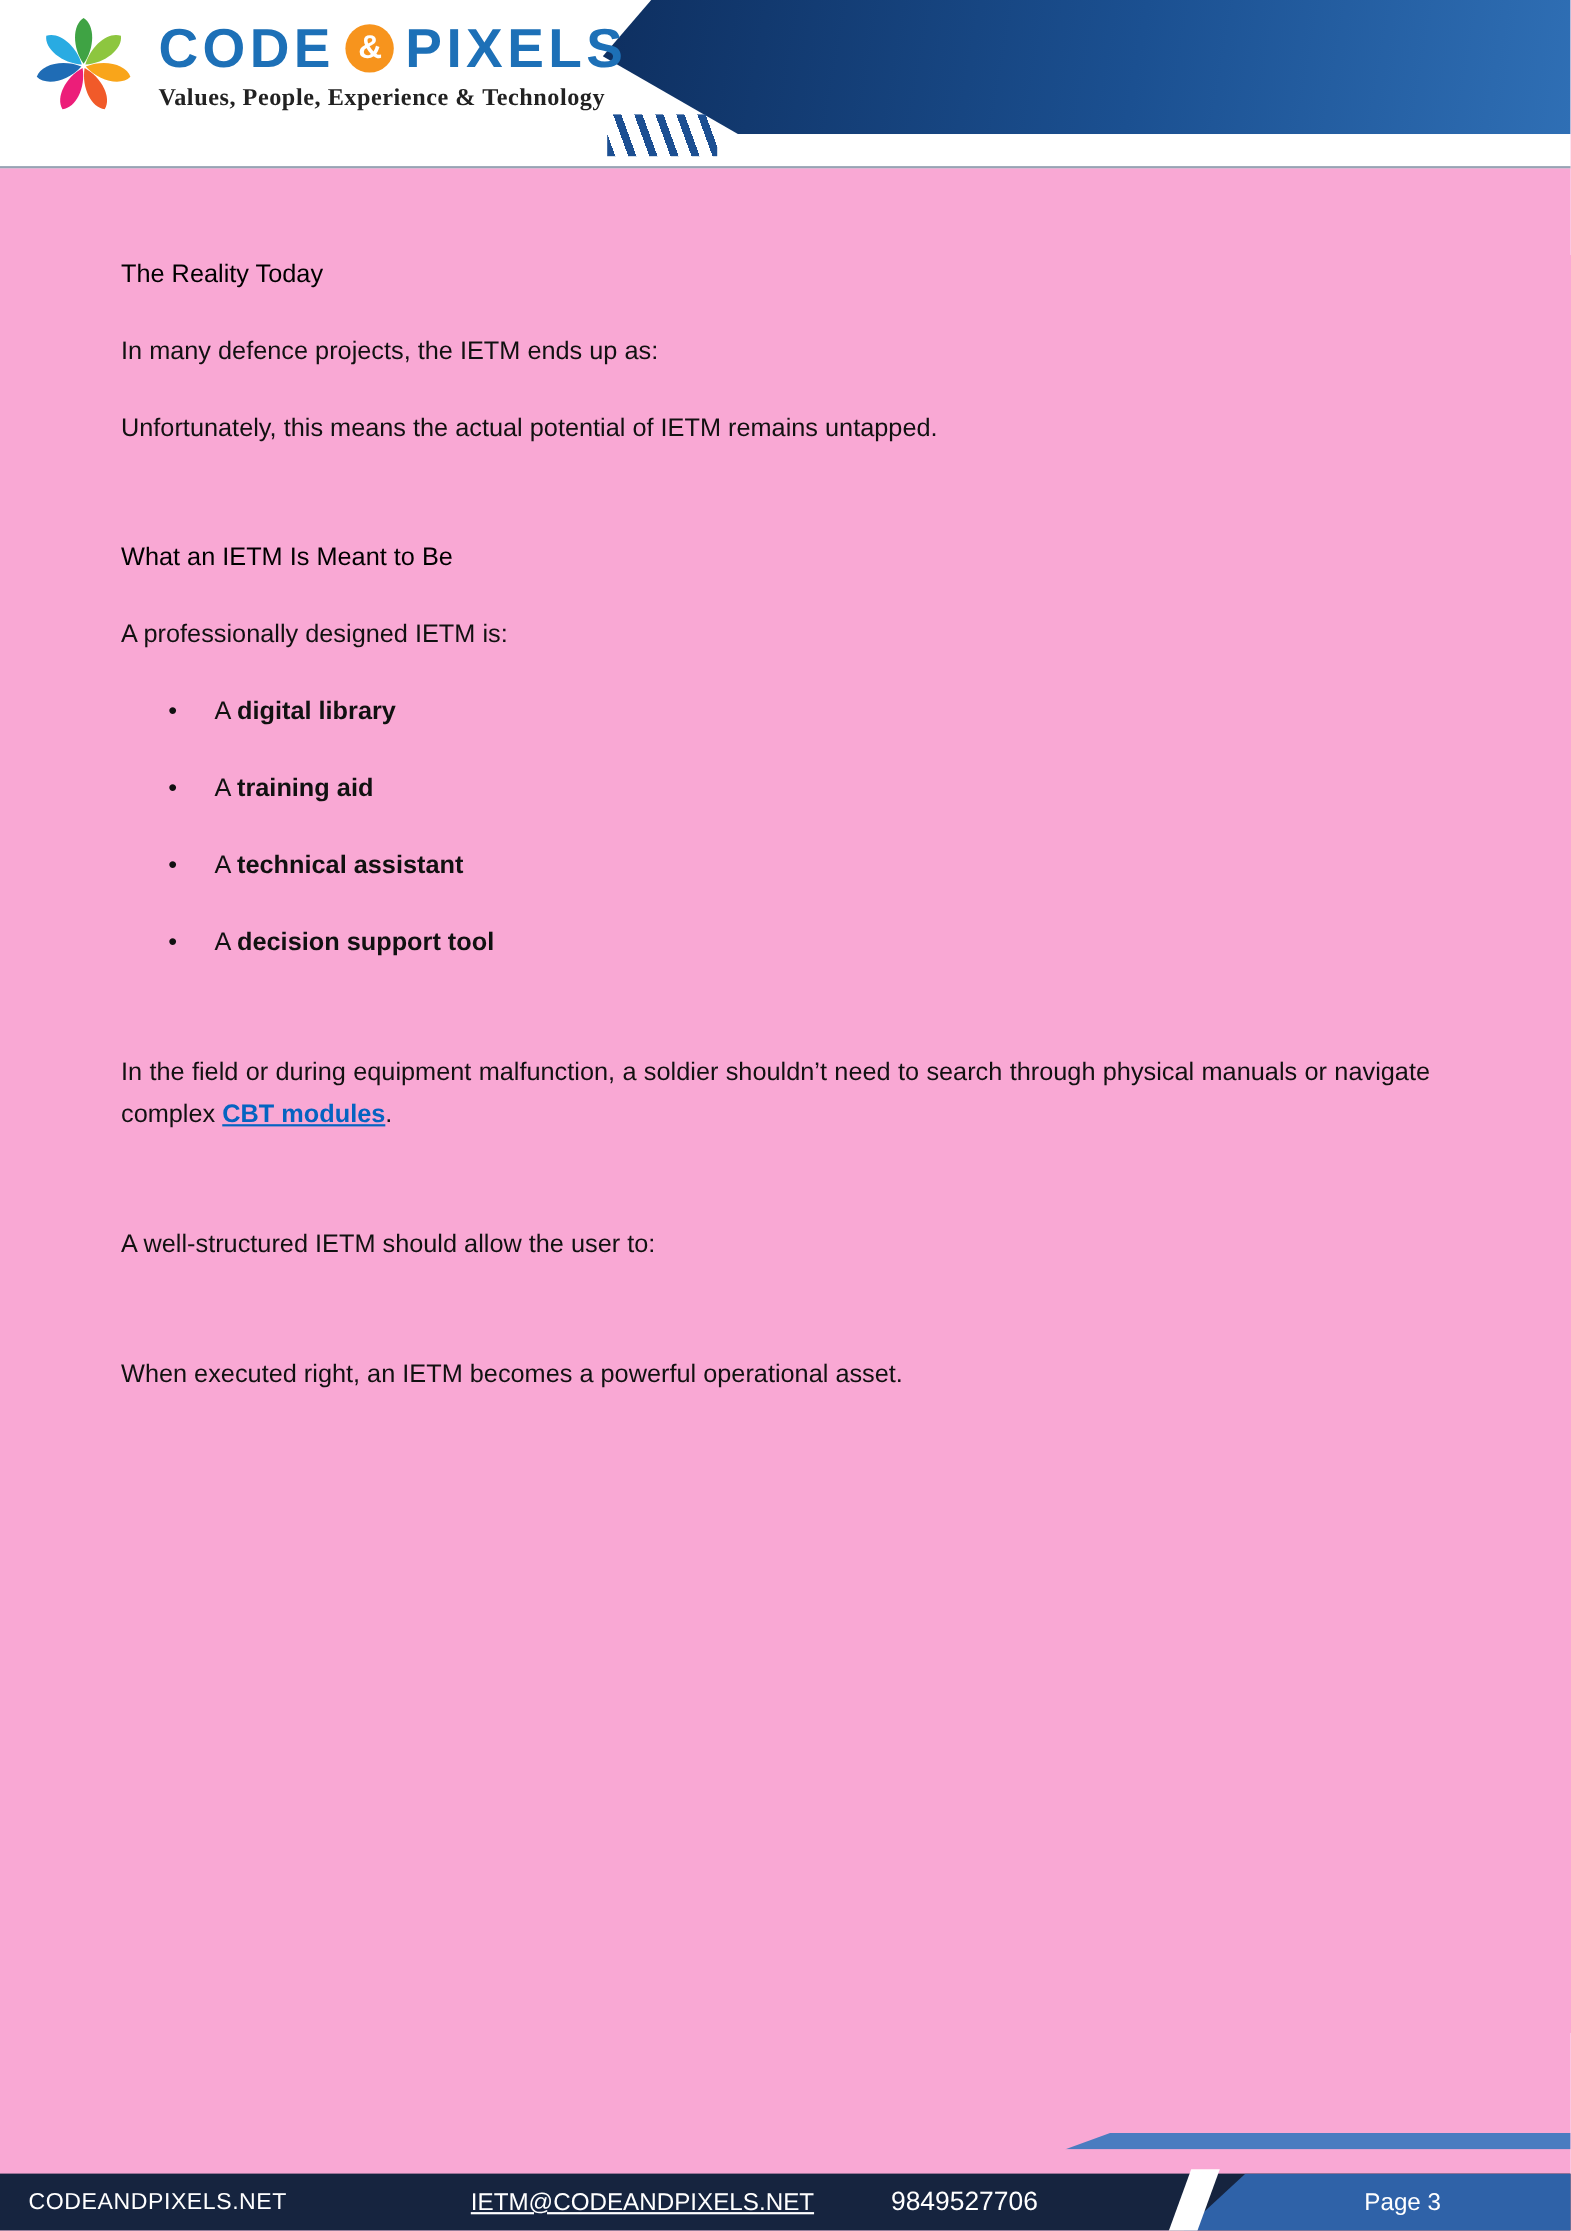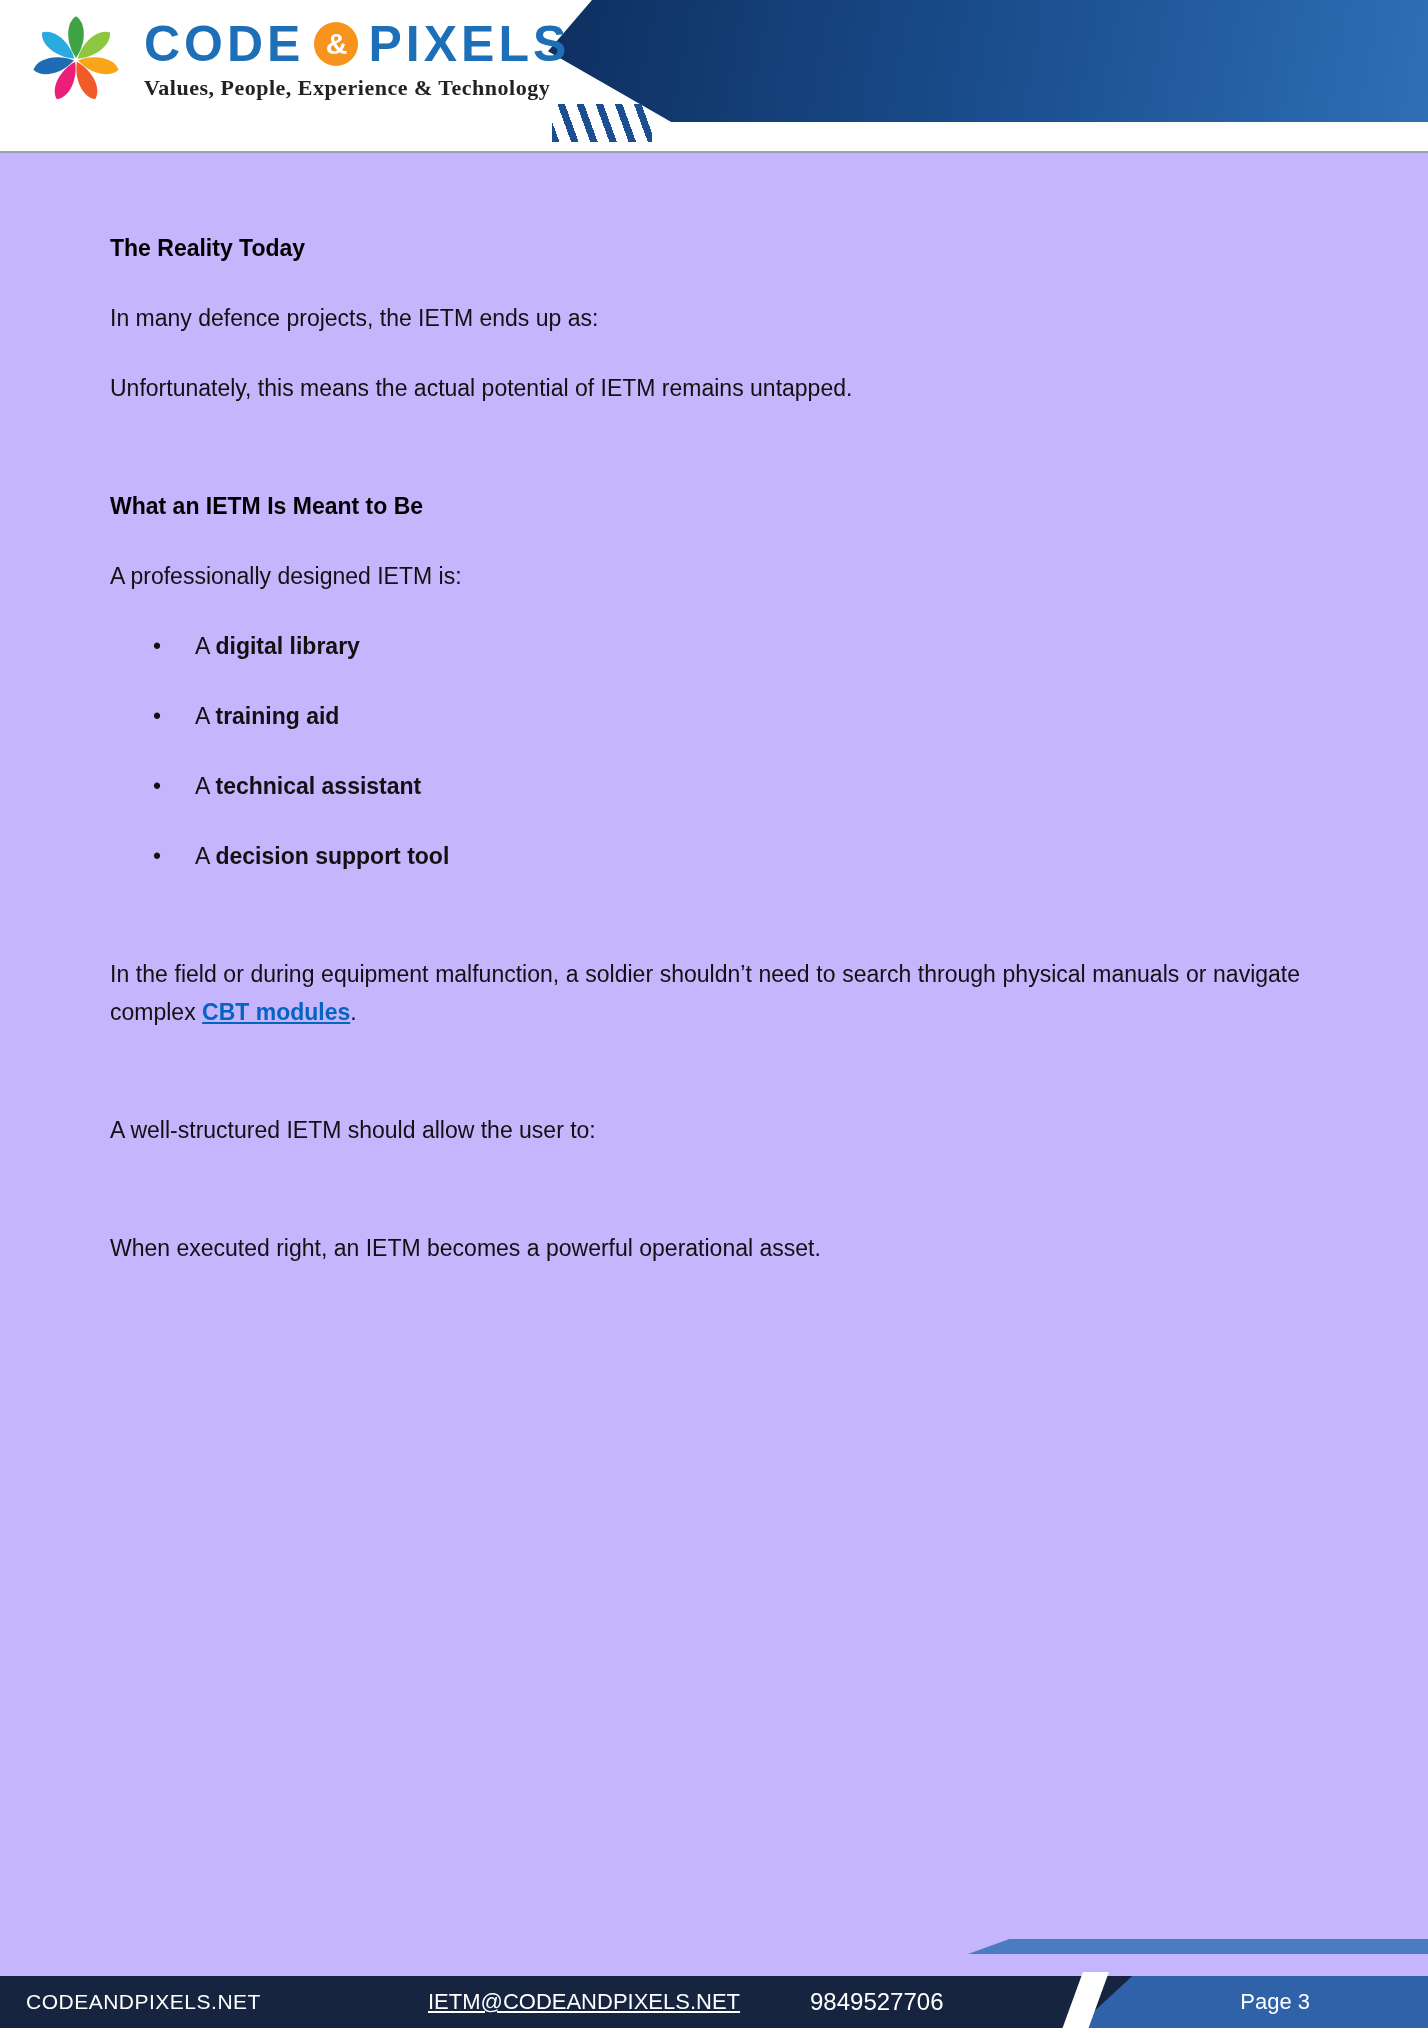--- a/index.html
+++ b/index.html
@@ -1,19 +1,19 @@
 <!DOCTYPE html>
 <html><head>
 <meta charset="utf-8">
 <style>
   * { margin:0; padding:0; box-sizing:border-box; }
   html,body { background:#ffffff; }
   body { font-family:"Liberation Sans", sans-serif; }
   .page {
-    position:relative; width:1428px; height:2028px; background:#c4b5fd;
+    position:relative; width:1428px; height:2028px; background:#f9a8d4;
     overflow:hidden; color:#1a1a1a;
   }
 
   
   .header { position:absolute; top:0; left:0; width:100%; height:153px;
             border-bottom:2px solid #97a3b4; background:#fff; }
   .logo { position:absolute; top:8px; left:24px; display:flex; align-items:center; gap:16px; }
   .logo-icon { width:104px; height:104px; }
   .brand-row { display:flex; align-items:center; gap:10px; }
   .brand-word { font-size:50px; font-weight:700; letter-spacing:4px; color:#1d70b7; line-height:1; }
@@ -24,21 +24,21 @@
              font-size:22px; color:#222222; letter-spacing:0.5px; }
   .banner { position:absolute; top:0; right:0; width:880px; height:122px;
             background:linear-gradient(100deg,#0e2f60 0%,#1b5091 55%,#2f6fb5 100%);
             clip-path:polygon(0 42%, 5% 0, 100% 0, 100% 100%, 14% 100%); }
   .stripes { position:absolute; top:104px; left:552px; width:100px; height:38px;
              background:repeating-linear-gradient(70deg,#1c4f92 0 7px, transparent 7px 18px); }
 
   
   .content { position:absolute; top:153px; left:0; width:100%; padding:76px 128px 0 110px;
              font-size:23px; line-height:38px; color:#111111; }
-  .content h2 { font-size:23px; font-weight:700; line-height:38px; margin-bottom:32px; color:#000; }
+  .content h2 { font-size:23px; font-weight:400; line-height:38px; margin-bottom:32px; color:#000; }
   .content p { margin-bottom:32px; }
   .content ul { list-style:none; margin:0 0 0 0; }
   .content li { position:relative; padding-left:85px; margin-bottom:32px; }
   .content li::before { content:"\2022"; position:absolute; left:43px; top:0; font-size:23px; color:#111; }
   .gap-xl { margin-top:80px !important; }
   .justify { text-align:justify; }
   .link { color:#0563c1; font-weight:700; text-decoration:underline; cursor:pointer; }
   strong { font-weight:700; }
 
   

